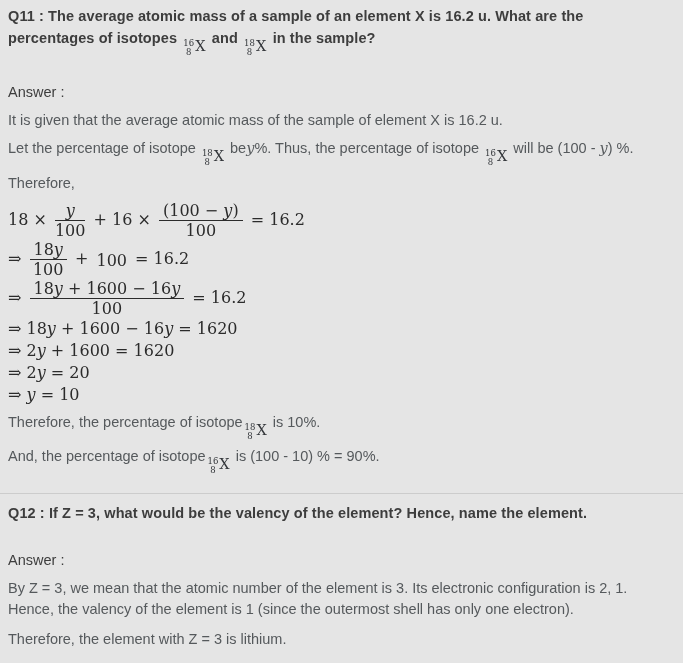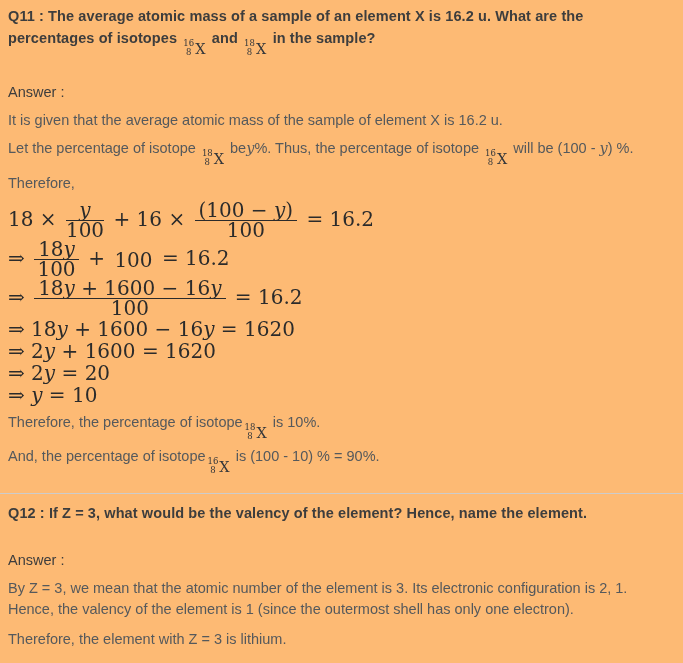--- a/index.html
+++ b/index.html
@@ -1,21 +1,21 @@
 <!DOCTYPE html>
 <html><head>
 <meta charset="utf-8">
 <style>
   * { box-sizing: border-box; }
   html, body { margin: 0; padding: 0; background: #ffffff; }
   .page {
     width: 683px; height: 663px;
     padding: 5px 9px 0 8px;
     font-family: "Liberation Sans", "DejaVu Sans", sans-serif;
-    background: #fdba74;
+    background: #e5e5e5;
     overflow: hidden;
     position: relative;
   }
   .q-heading {
     font-size: 14.5px; font-weight: 700; color: #3d3d3d;
     line-height: 22px; letter-spacing: 0.1px;
   }
   .q-heading.second { margin-top: 8px; }
   .answer-label {
     font-size: 14.5px; font-weight: 400; color: #3d3d3d;
@@ -24,32 +24,32 @@
   p.body {
     font-size: 14.5px; color: #55595c;
     line-height: 21px; margin: 7px 0 0 0;
   }
   p.body.mt-conc1 { }
   p.body.mt-conc2 { margin-top: 6px; }
   p.body.mt-final { margin-top: 9px; }
   .var { font-family: "DejaVu Serif", serif; font-style: italic; }
   
   .isotope {
-    display: inline-flex; align-items: flex-end; vertical-align: -3px;
+    display: inline-flex; align-items: flex-start; vertical-align: -3px;
     font-family: "DejaVu Serif", serif; font-weight: 400;
     color: #33363a; padding: 0 2px;
   }
   .iso-nums { display: flex; flex-direction: column; align-items: center; margin-right: 1px; }
   .iso-top, .iso-bot { font-size: 8.5px; line-height: 8.5px; }
   .iso-sym { font-size: 14.5px; line-height: 14px; }
   
   .math-block {
     margin-top: 8px;
     font-family: "DejaVu Serif", serif;
-    font-size: 20px; color: #2b2b2b;
+    font-size: 16px; color: #2b2b2b;
   }
   .math-line { margin: 2px 0; line-height: 20px; white-space: nowrap; }
   .frac {
     display: inline-block; text-align: center;
     vertical-align: middle; margin: 0 3px;
   }
   .frac .fnum { display: block; padding: 0 4px 1px; border-bottom: 1px solid #2b2b2b; line-height: 17px; }
   .frac .fden { display: block; padding-top: 1px; line-height: 17px; }
   hr.divider {
     border: none; border-top: 1px solid #cccccc;

